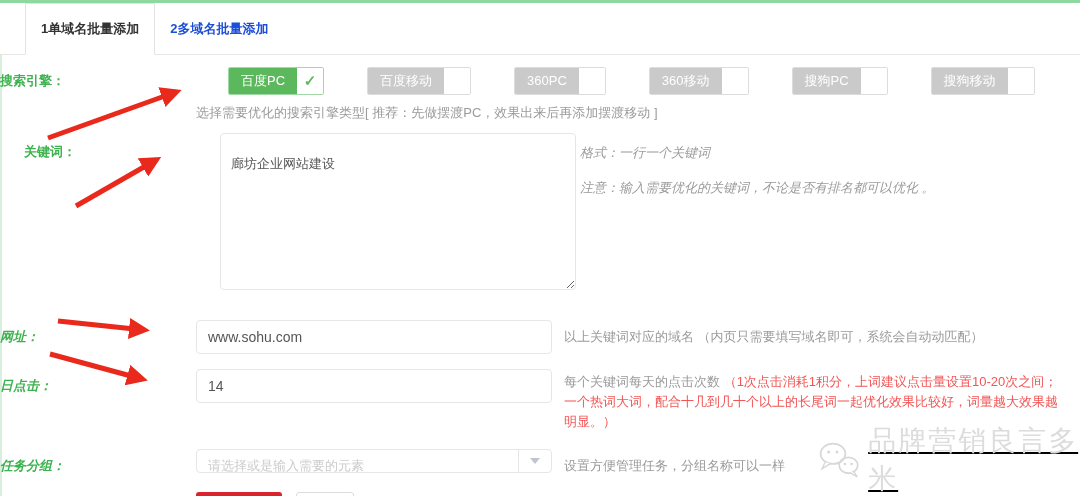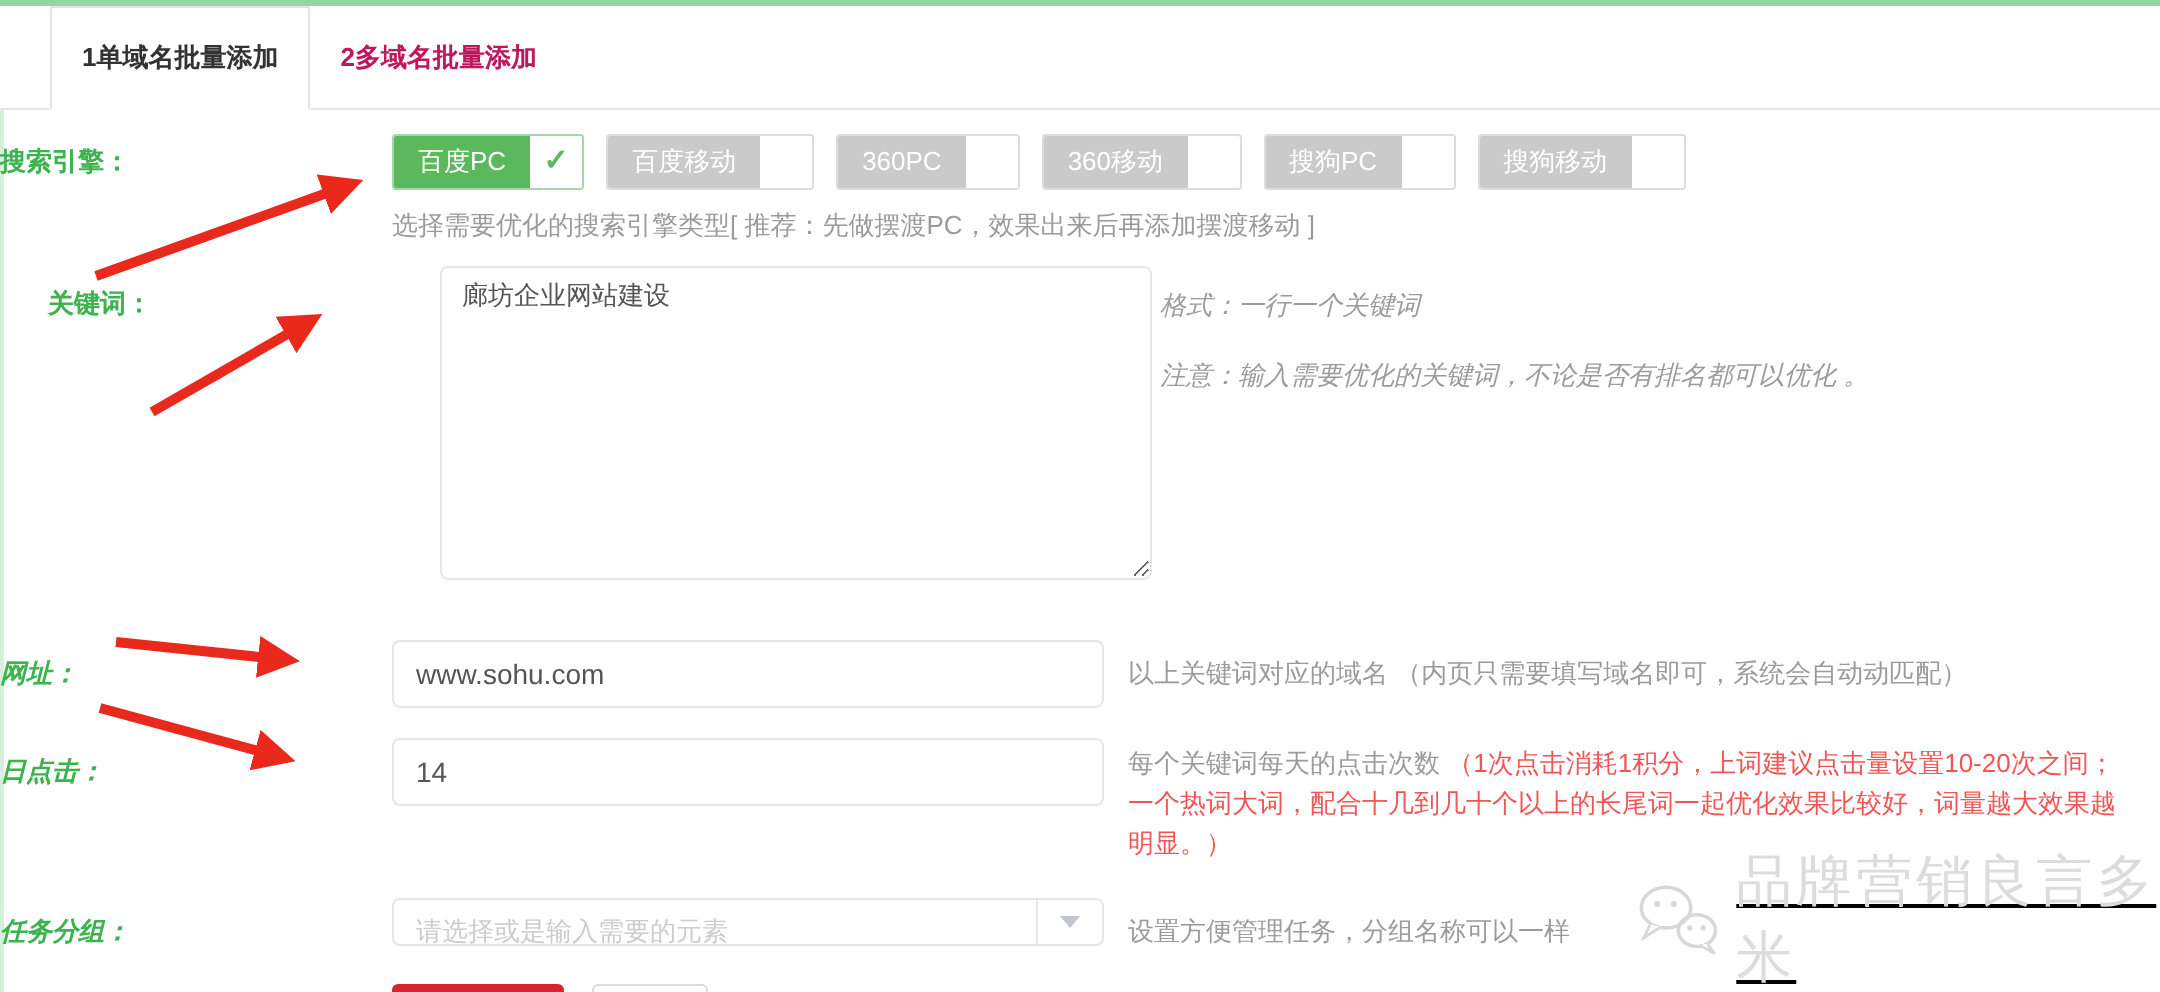--- a/index.html
+++ b/index.html
@@ -14,21 +14,21 @@
   .left-line { position:absolute; top:3px; left:0; bottom:0; width:2px; background:#d9efdd; }
 
   
   .tabbar {
     position:absolute; top:3px; left:0; right:0; height:52px;
     border-bottom:1px solid #e6e6e6; background:#fff;
     display:flex; align-items:stretch; padding-left:25px;
   }
   .tab {
     display:flex; align-items:center; padding:0 15px;
-    font-size:13px; font-weight:bold; color:#be185d; cursor:pointer;
+    font-size:13px; font-weight:bold; color:#1d4ed8; cursor:pointer;
     background:#fff;
   }
   .tab.active {
     border:1px solid #e3e3e3; border-bottom:1px solid #fff;
     margin-bottom:-1px; color:#333;
   }
 
   
   .form { position:absolute; top:55px; left:0; right:0; }
   .row { display:flex; align-items:flex-start; }
@@ -36,21 +36,21 @@
     width:196px; flex:0 0 196px; padding-right:10px;
     font-size:13px; font-weight:bold; color:#3db24f;
   }
 
   
   .row-engines { margin-top:12px; }
   .row-engines .flabel { line-height:28px; }
   .engines { display:flex; gap:11px; }
   .engine {
     display:flex; height:28px; border:1px solid #dcdcdc; border-radius:2px;
-    overflow:hidden; cursor:pointer;
+    overflow:hidden; cursor:pointer;margin-left:32px;
   }
   .engine .name {
     padding:0 12px; background:#cacaca; color:#fff; font-size:13px;
     line-height:26px; white-space:nowrap;
   }
   .engine .check {
     width:26px; background:#fff; text-align:center; line-height:26px;
     color:#5cb85c; font-size:15px; font-weight:bold;
   }
   .engine.checked { border-color:#a0d8a6; }
@@ -58,21 +58,21 @@
 
   .row-hint { margin-top:9px; }
   .hint { font-size:13px; color:#9b9b9b; }
   .indent { margin-left:196px; }
 
   
   .row-keywords { margin-top:11px; }
   .row-keywords .flabel { padding-top:10px;margin-left:24px; }
   textarea.kw {
     width:356px; height:157px; border:1px solid #e6e6e6; border-radius:4px;
-    padding:5px 10px; font-size:13px; color:#555; resize:vertical;
+    padding:21px 10px; font-size:13px; color:#555; resize:vertical;
     font-family:"Liberation Sans", sans-serif; outline:none;
   }
   .kw-hints { margin-left:4px; padding-top:11px;font-style:italic; }
   .kw-hints .hint + .hint { margin-top:17px; }
 
   
   .row-url { margin-top:30px; }
   .row-clicks { margin-top:15px; }
   input.text {
     width:356px; height:34px; border:1px solid #e6e6e6; border-radius:4px;

